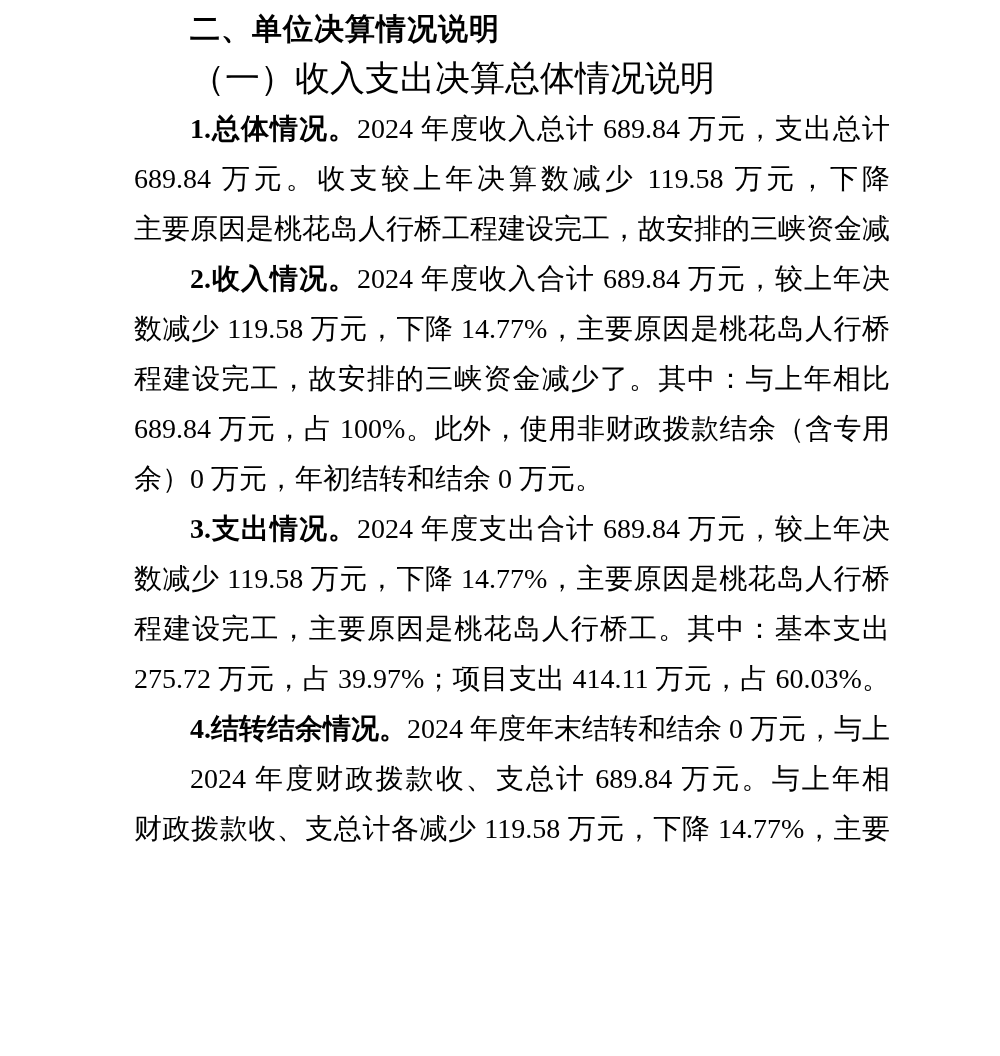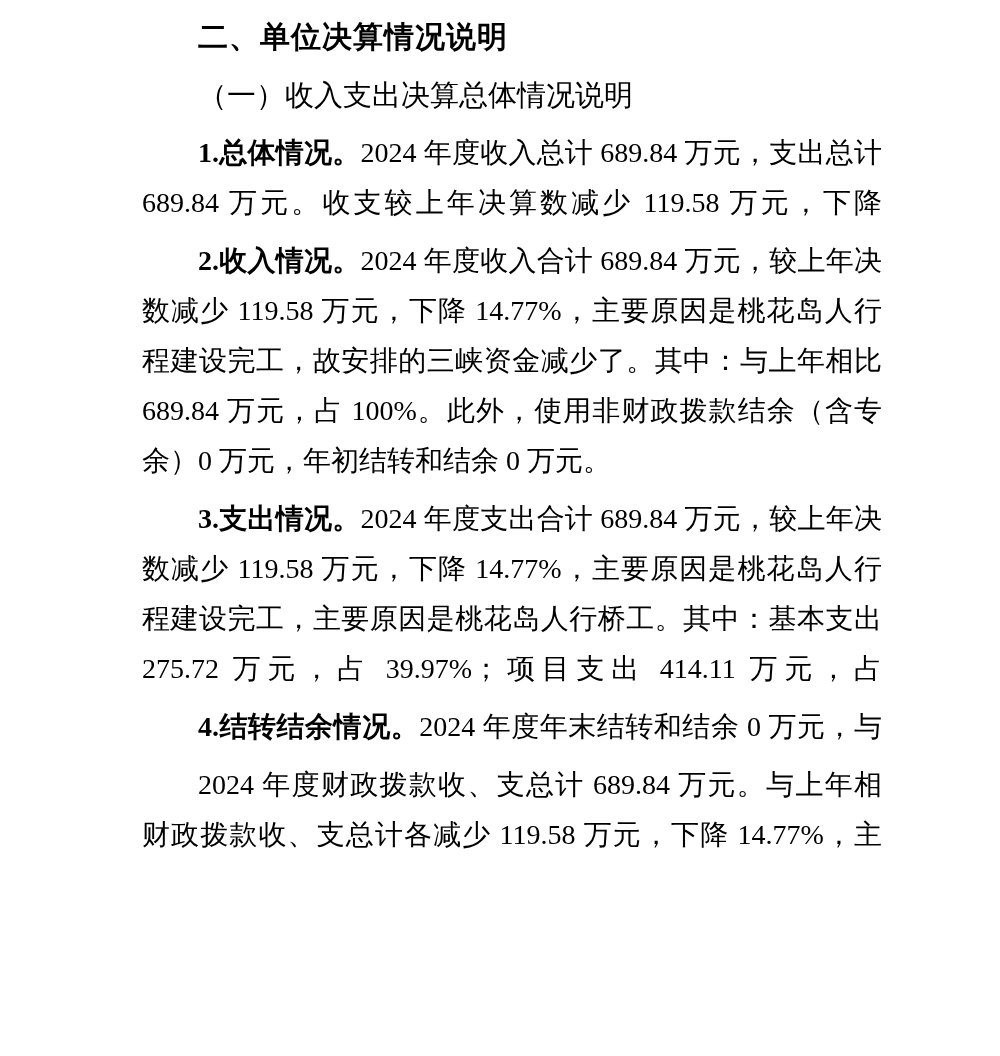--- a/index.html
+++ b/index.html
@@ -11,57 +11,58 @@
     background: #ffffff;
     overflow: hidden;
   }
   .doc {
     padding: 4px 110px 0 134px;
     color: #000000;
     font-family: "Liberation Serif", "DejaVu Serif", serif;
     font-size: 28px;
     line-height: 50px;
   }
-  .para { margin: 8px; }
+  .para { margin: 0; }
   .line {
     height: 50px;
     overflow: hidden;
     text-align: left;
   }
   .line.just {
     text-align: justify;
     text-align-last: justify;
   }
   .line.ind { text-indent: 56px; }
   .run { font-weight: normal; }
   .run.b { font-weight: 700; }
   .line.h1 {
     font-family: "Liberation Sans", "DejaVu Sans", sans-serif;
     font-weight: 700;
     font-size: 30px;
     letter-spacing: 1px;
   }
   .line.h2 {
-    font-size: 29px;
+    font-size: 35px;
   }
 </style>
 </head>
 <body>
 
 <div class="page">
   <div class="doc">
       <div class="para">
         <div class="line h1 ind"><span class="run b">二、单位决算情况说明</span></div>
       </div>
       <div class="para">
         <div class="line h2 ind"><span class="run">（一）收入支出决算总体情况说明</span></div>
       </div>
       <div class="para">
         <div class="line ind just"><span class="run b">1.总体情况。</span><span class="run">2024 年度收入总计 689.84 万元，支出总计</span></div>
         <div class="line just"><span class="run">689.84 万元。收支较上年决算数减少 119.58 万元，下降 14.77%，</span></div>
+        <div class="line just"><span class="run">主要原因是桃花岛人行桥工程建设完工，故安排的三峡资金减</span></div>
       </div>
       <div class="para">
         <div class="line ind just"><span class="run b">2.收入情况。</span><span class="run">2024 年度收入合计 689.84 万元，较上年决算</span></div>
         <div class="line just"><span class="run">数减少 119.58 万元，下降 14.77%，主要原因是桃花岛人行桥工</span></div>
         <div class="line just"><span class="run">程建设完工，故安排的三峡资金减少了。其中：与上年相比</span></div>
         <div class="line just"><span class="run">689.84 万元，占 100%。此外，使用非财政拨款结余（含专用结</span></div>
         <div class="line"><span class="run">余）0 万元，年初结转和结余 0 万元。</span></div>
       </div>
       <div class="para">
         <div class="line ind just"><span class="run b">3.支出情况。</span><span class="run">2024 年度支出合计 689.84 万元，较上年决算</span></div>

